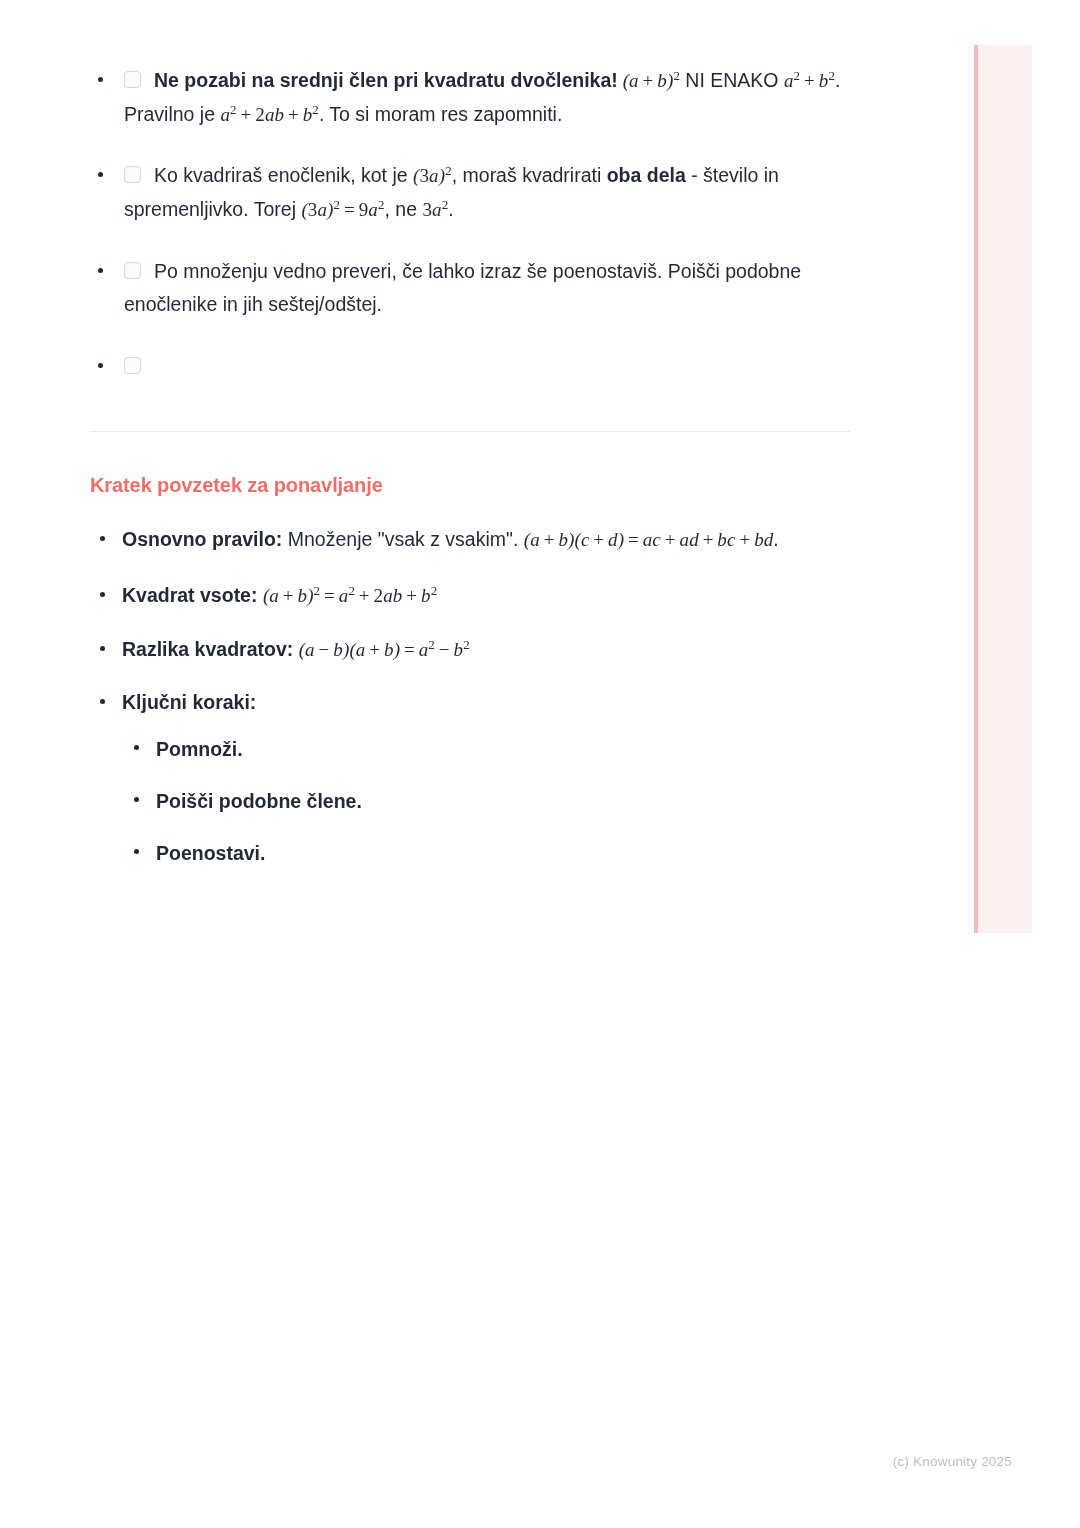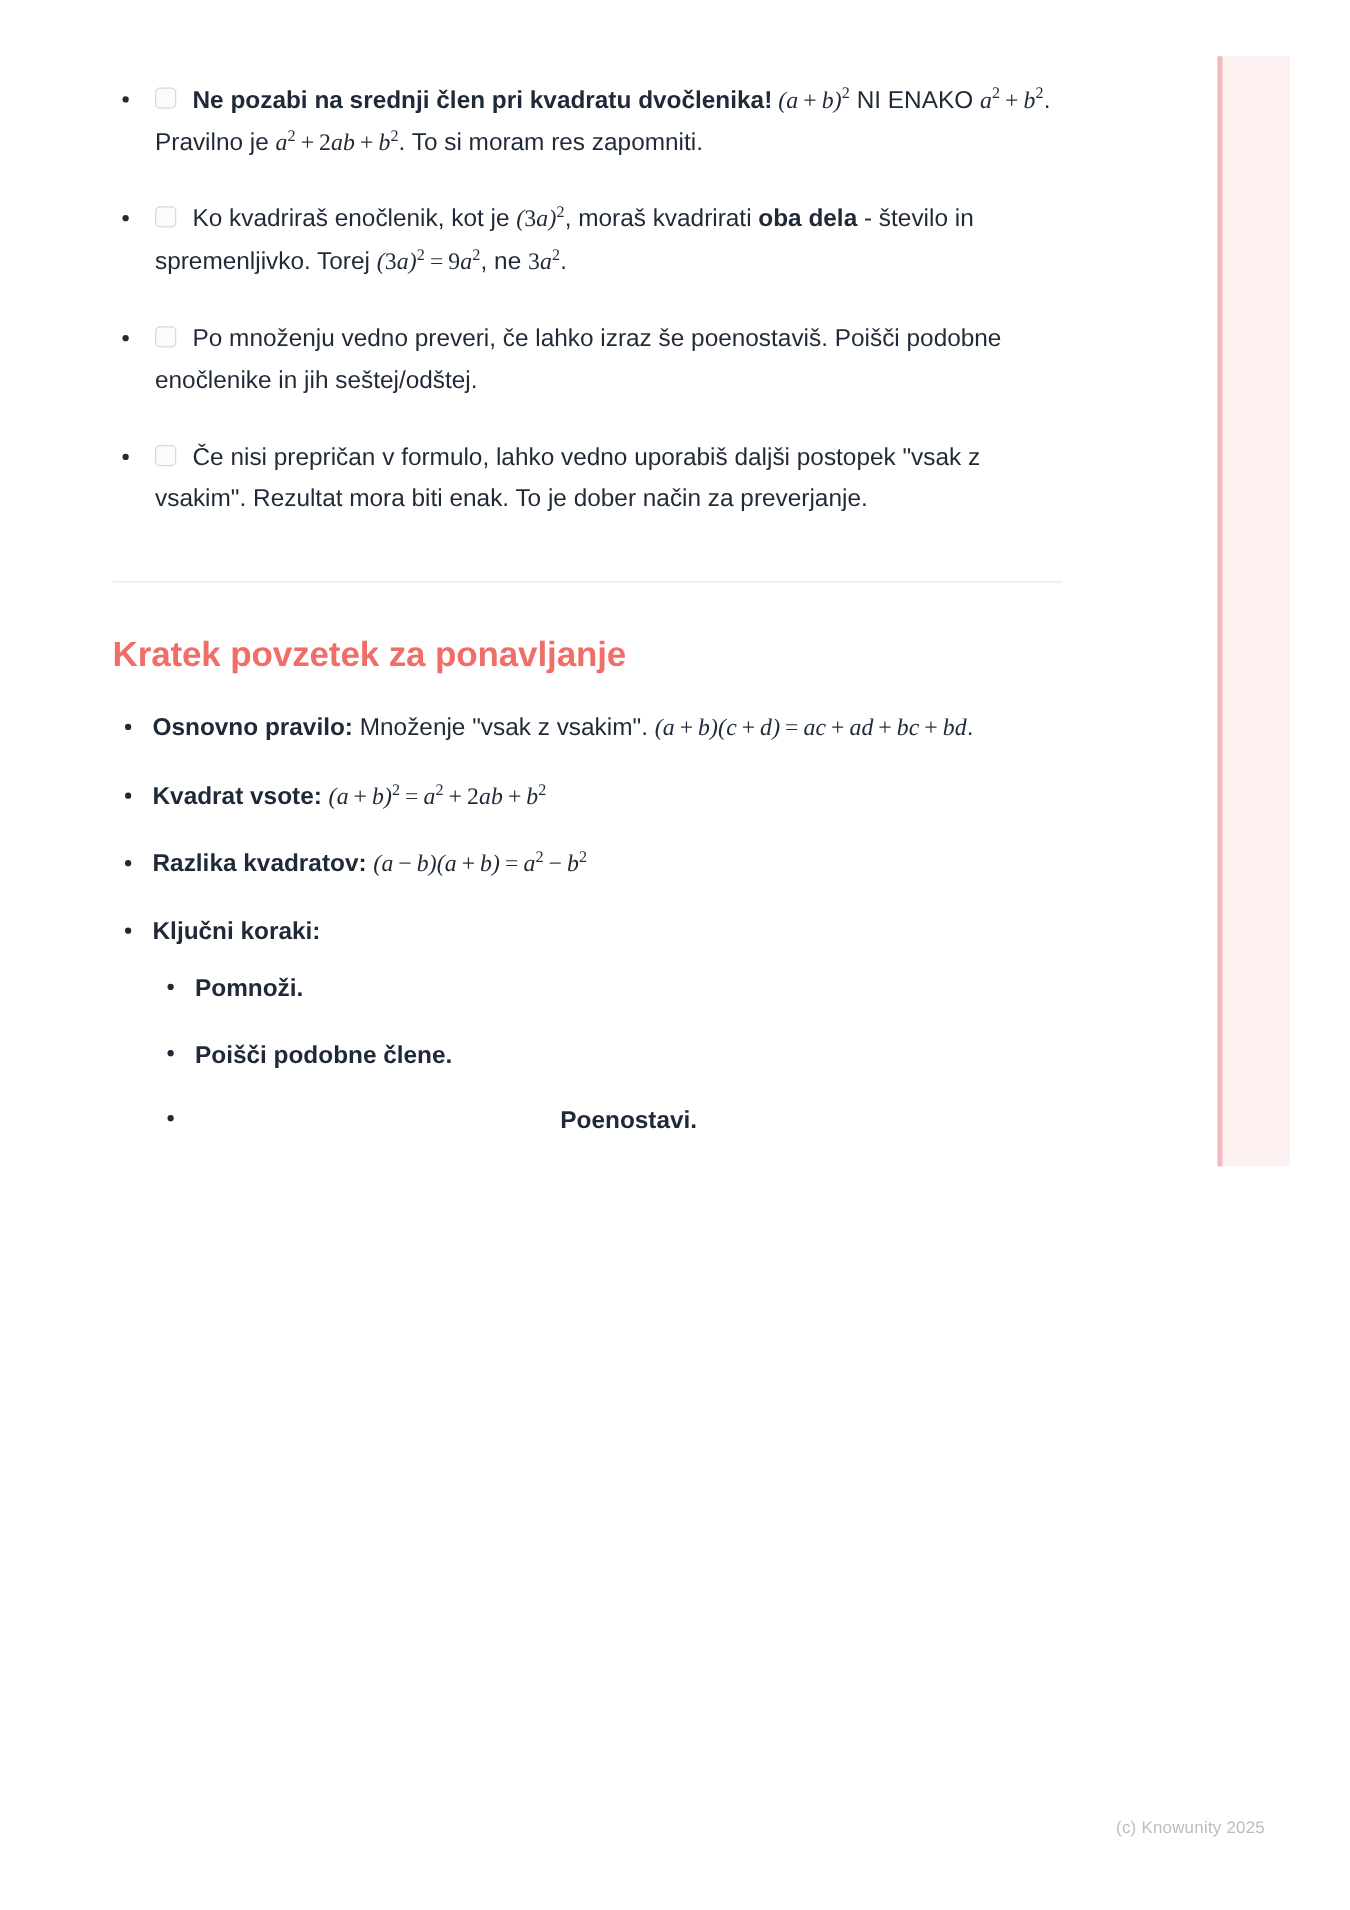--- a/index.html
+++ b/index.html
@@ -99,21 +99,21 @@
   
   .divider {
     height: 1px;
     background: #e6e8ea;
     border: 0;
     margin: 48px 0 0 0;
   }
 
   
   h2.section-title {
-    font-size: 28px;
+    font-size: 20px;
     font-weight: 700;
     color: #ef6f68;
     margin: 42px 0 26px 0;
     letter-spacing: -.1px;
   }
 
   
   ul.summary {
     list-style: none;
     margin: 0;
@@ -146,21 +146,21 @@
     padding: 0;
   }
   ul.steps > li {
     position: relative;
     padding-left: 34px;
     margin: 0 0 21px 0;
     font-size: 19.5px;
     line-height: 1.6;
     font-weight: 700;
   }
-  ul.steps > li:last-child { margin-bottom: 8px; text-align: center; }
+  ul.steps > li:last-child { margin-bottom: 8px; }
   ul.steps > li::before {
     content: "";
     position: absolute;
     left: 12px;
     top: 11px;
     width: 5px;
     height: 5px;
     border-radius: 50%;
     background: #1f2937;
   }
@@ -190,21 +190,21 @@
 
     <li>
       <span class="cbox"></span><span>Ko kvadriraš enočlenik, kot je </span><span class="math">(<span class="num">3</span><i>a</i>)<sup>2</sup></span><span>, moraš kvadrirati </span><b class="lead">oba dela</b><span> - število in spremenljivko. Torej </span><span class="math">(<span class="num">3</span><i>a</i>)<sup>2</sup><span class="op"> = </span><span class="num">9</span><i>a</i><sup>2</sup></span><span>, ne </span><span class="math"><span class="num">3</span><i>a</i><sup>2</sup></span><span>.</span>
     </li>
 
     <li>
       <span class="cbox"></span><span>Po množenju vedno preveri, če lahko izraz še poenostaviš. Poišči podobne enočlenike in jih seštej/odštej.</span>
     </li>
 
     <li>
-      <span class="cbox"></span><span>Če nisi prepričan v formulo, lahko vedno uporabiš daljši postopek "vsak z vsakim". Rezultat mora biti enak. To je dober način za preverjanje.</span>
+      <span class="cbox"></span>
     </li>
 
   </ul>
 
   <hr class="divider">
 
   <h2 class="section-title">Kratek povzetek za ponavljanje</h2>
 
   <ul class="summary">
 

